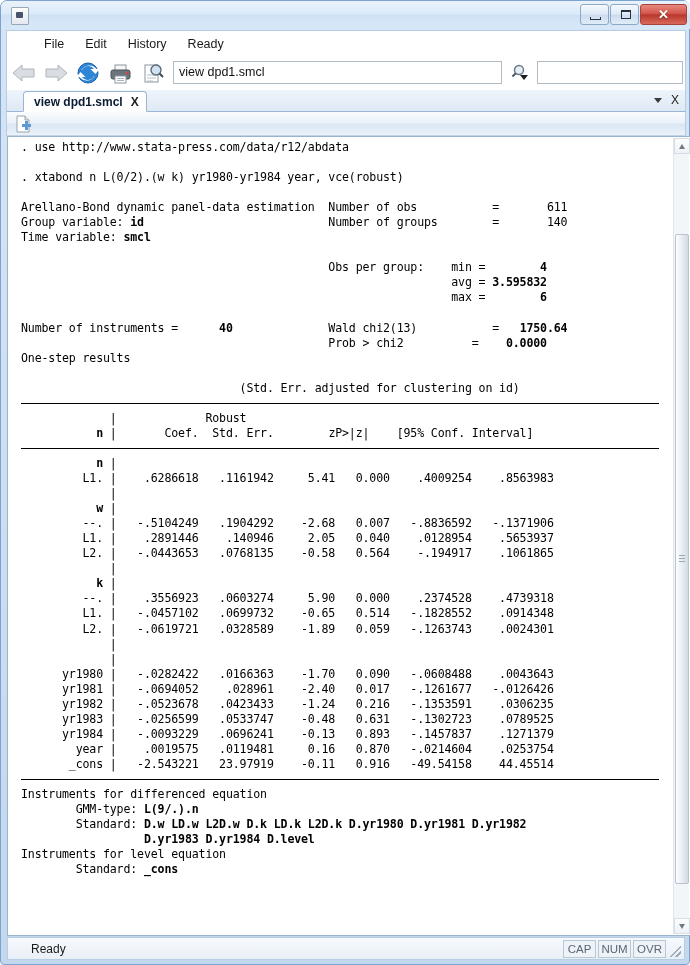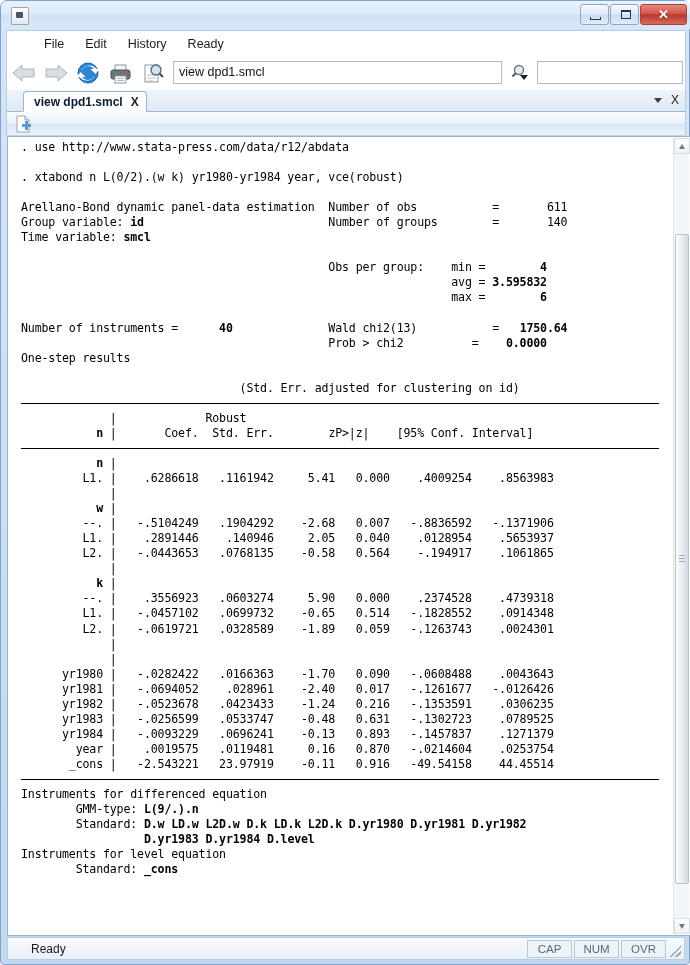--- a/index.html
+++ b/index.html
@@ -368,21 +368,21 @@
     color: #1a1a1a;
     margin-left: 23px;
   }
   .status-right {
     position: absolute;
     right: 18px; top: 2px;
     display: flex;
     gap: 2px;
   }
   .status-cell {
-    width: 45px; height: 18px;
+    width: 33px; height: 18px;
     border: 1px solid #bac6d2;
     background: #eef3f8;
     font-size: 11.5px;
     color: #5a6773;
     text-align: center;
     line-height: 17px;
     box-sizing: border-box;
   }
   .grip {
     position: absolute;

